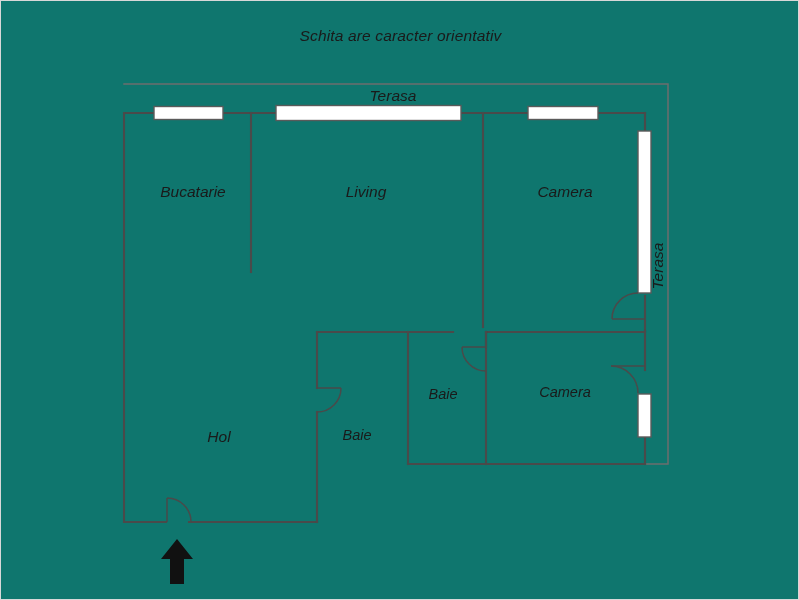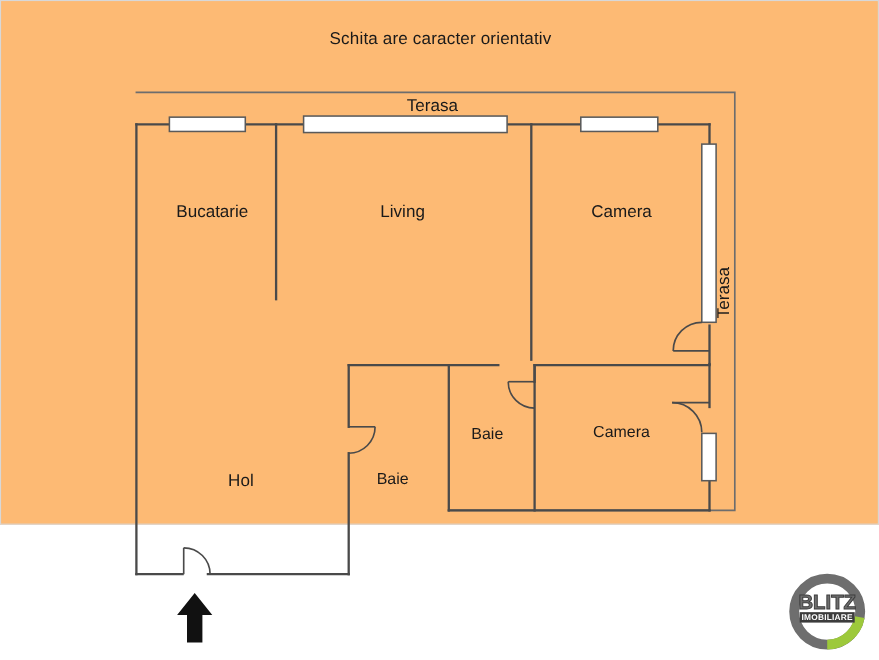--- a/index.html
+++ b/index.html
@@ -11,24 +11,25 @@
     width: 799px;
     height: 600px;
     font-family: "Liberation Sans", sans-serif;
     overflow: hidden;
     position: relative;
   }
   #page {
     position: absolute;
     left: 0; top: 0;
     width: 799px;
-    height: 477px;
-    background: #fdba74;
+    height: 600px;
+    background: #0f766e;
     box-sizing: border-box;
     border: 1px solid #d8d8d8;
+    font-style: italic;
   }
   #plan-title {
     position: absolute;
     left: 0;
     top: 26px;
     width: 799px;
     text-align: center;
     font-size: 15.5px;
     color: #1a1a1a;
     letter-spacing: 0.15px;
@@ -212,29 +213,14 @@
     <text class="room-label label-lg" x="392" y="96">Terasa</text>
 
     <text class="room-label label-lg" x="658" y="265" transform="rotate(-90 658 265)">Terasa</text>
 
     <g>
       <polygon class="arrow" points="176,538 192,558 183,558 183,583 169,583 169,558 160,558"></polygon>
     </g>
 
   </svg>
 
-  <div id="logo">
-    <svg viewBox="0 0 78 74" width="78" height="74">
-
-      <circle cx="39" cy="37" r="30" fill="none" stroke="#6e6e6e" stroke-width="9"></circle>
-
-      <path d="M 39 67 A 30 30 0 0 0 68.5 42" fill="none" stroke="#9dc93b" stroke-width="9" stroke-linecap="butt"></path>
-
-      <circle cx="39" cy="37" r="24.5" fill="#ffffff"></circle>
-
-      <text x="39" y="35" text-anchor="middle" font-family="'Liberation Sans', sans-serif" font-size="18.5" font-weight="bold" fill="#6e6e6e" stroke="#3c3c3c" stroke-width="0.9">BLITZ</text>
-
-      <rect x="14" y="37.5" width="50" height="9.5" fill="#3c3c3c"></rect>
-      <text x="39" y="44.8" text-anchor="middle" font-family="'Liberation Sans', sans-serif" font-size="7.6" font-weight="bold" letter-spacing="0.2" fill="#ffffff">IMOBILIARE</text>
-    </svg>
-  </div>
 
 </div>
 
 </body></html>

